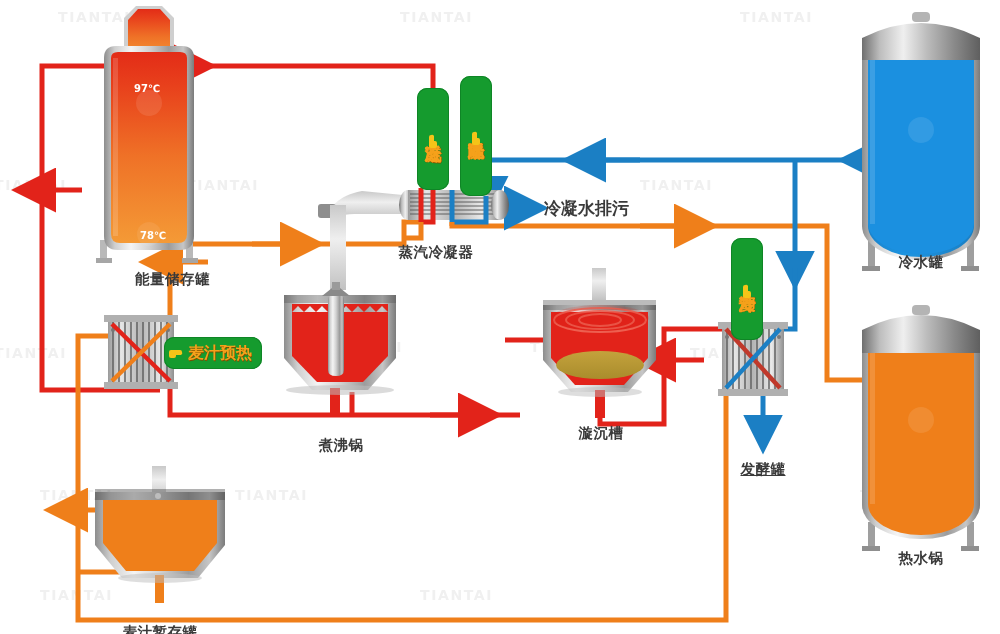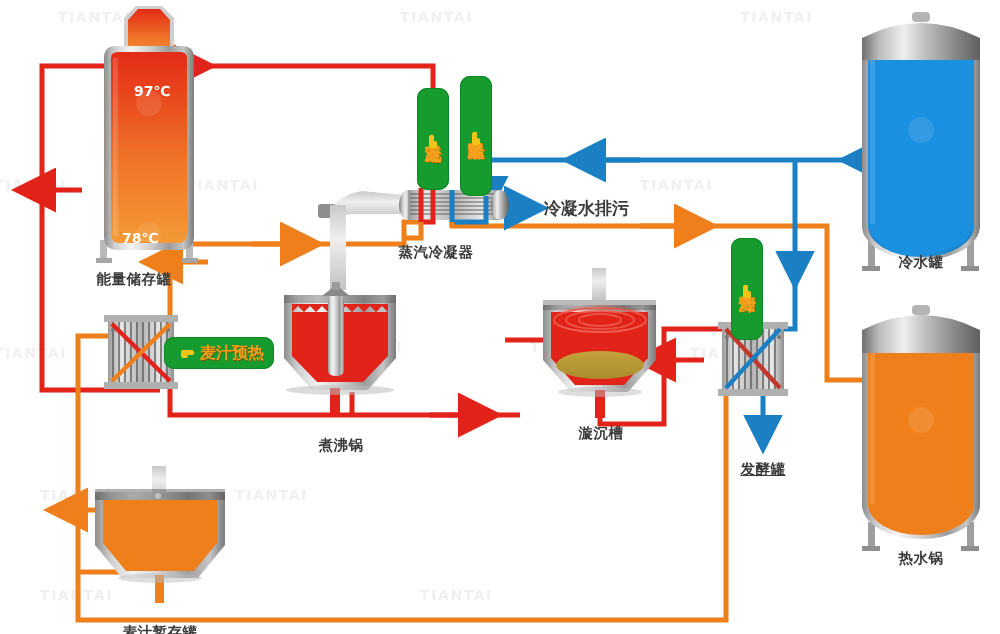--- a/index.html
+++ b/index.html
@@ -34,42 +34,42 @@
   .footnote {
     position: absolute;
     font-size: 12.5px;
     color: #6e6e6e;
     white-space: nowrap;
     font-weight: normal;
   }
   .temp-label {
     position: absolute;
     color: #ffffff;
-    font-size: 14px;
+    font-size: 10px;
     font-weight: bold;
     white-space: nowrap;
   }
 
   
   .tag {
     position: absolute;
     background: #159b2e;
     border-radius: 10px;
     box-shadow: 0 0 0 1px #0f8526 inset;
     display: flex;
     align-items: center;
     justify-content: center;
   }
   .tag.vert {
     flex-direction: column;
     padding: 6px 2px 4px 2px;
   }
   .tag.horiz {
     flex-direction: row;
-    padding: 3px 10px 3px 16px;
+    padding: 3px 10px 3px 4px;
     gap: 4px;
   }
   .tag-text {
     color: #f5a11b;
     font-weight: bold;
     font-size: 17px;
     line-height: 1.02;
     text-shadow: 0.5px 0.5px 0 #7a4f00;
   }
   .tag.vert .tag-text {
@@ -450,23 +450,23 @@
   </div>
 
   <div class="tag horiz" style="left:164px; top:337px; height:26px;">
     <svg class="tag-hand" viewBox="0 0 16 16">
       <path d="M14 7 q1,2 -1,3 h-5 v1 q0,2 -2,2 h-3 q-2,0 -2,-2 v-4 q0,-2 2,-2 h9 q2,0 2,2 z" fill="#f5c418"></path>
     </svg>
     <span class="tag-text" style="font-size:16px;">麦汁预热</span>
   </div>
 
   <div class="temp-label" style="left:134px; top:83px;">97℃</div>
-  <div class="temp-label" style="left:122px; top:230px;">78℃</div>
-
-  <div class="eq-label" style="left:74px; top:270px; width:120px;">能量储存罐</div>
+  <div class="temp-label" style="left:140px; top:230px;">78℃</div>
+
+  <div class="eq-label" style="left:90px; top:270px; width:120px;text-align:right;">能量储存罐</div>
 
   <div class="eq-label" style="left:376px; top:243px; width:120px;">蒸汽冷凝器</div>
 
   <div class="eq-label" style="left:296px; top:436px; width:90px;">煮沸锅</div>
 
   <div class="eq-label" style="left:556px; top:424px; width:90px;">漩沉槽</div>
 
   <div class="eq-label" style="left:718px; top:460px; width:90px;text-decoration:underline;">发酵罐</div>
 
   <div class="eq-label" style="left:876px; top:253px; width:90px;">冷水罐</div>

